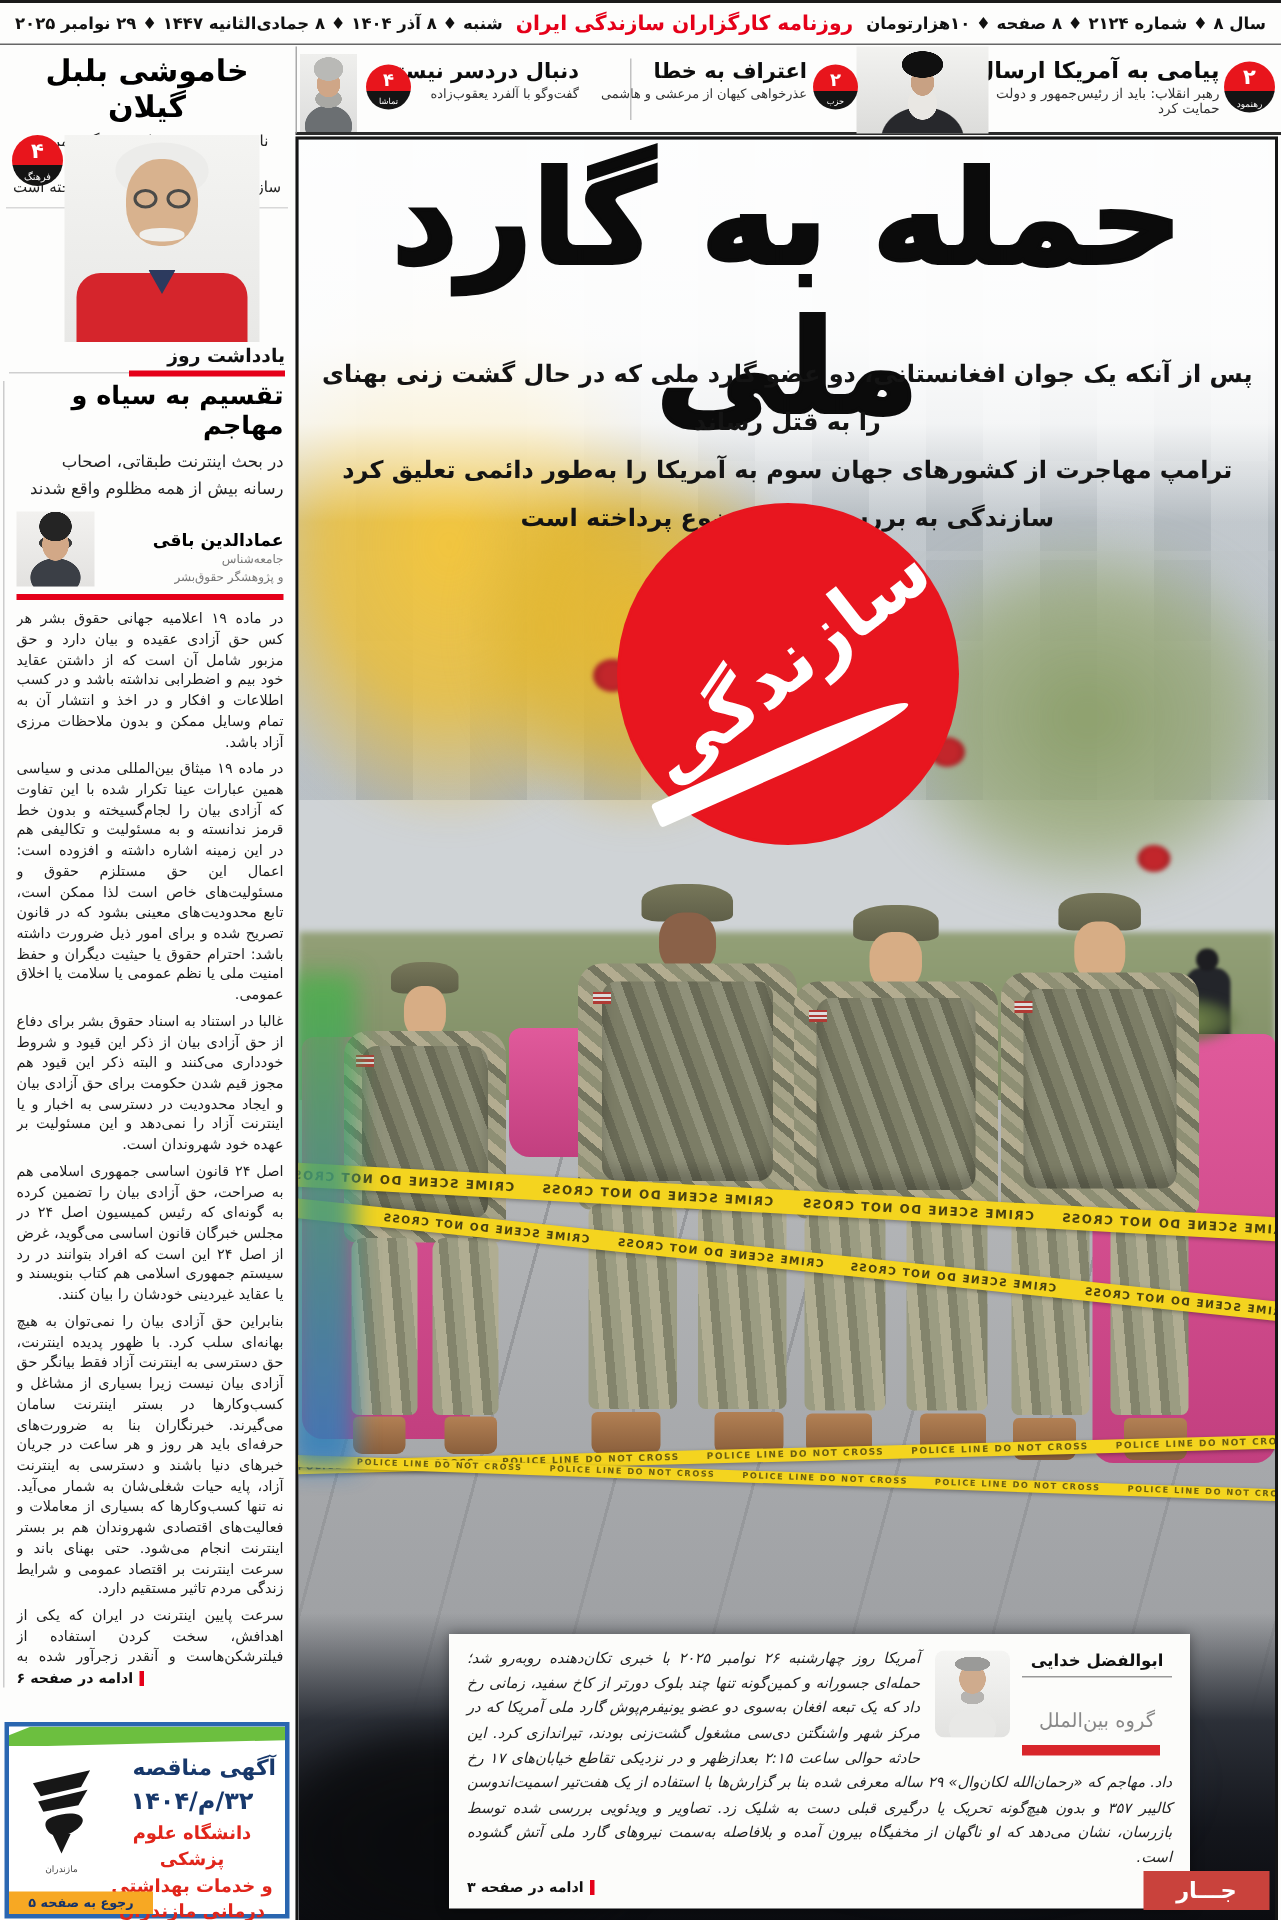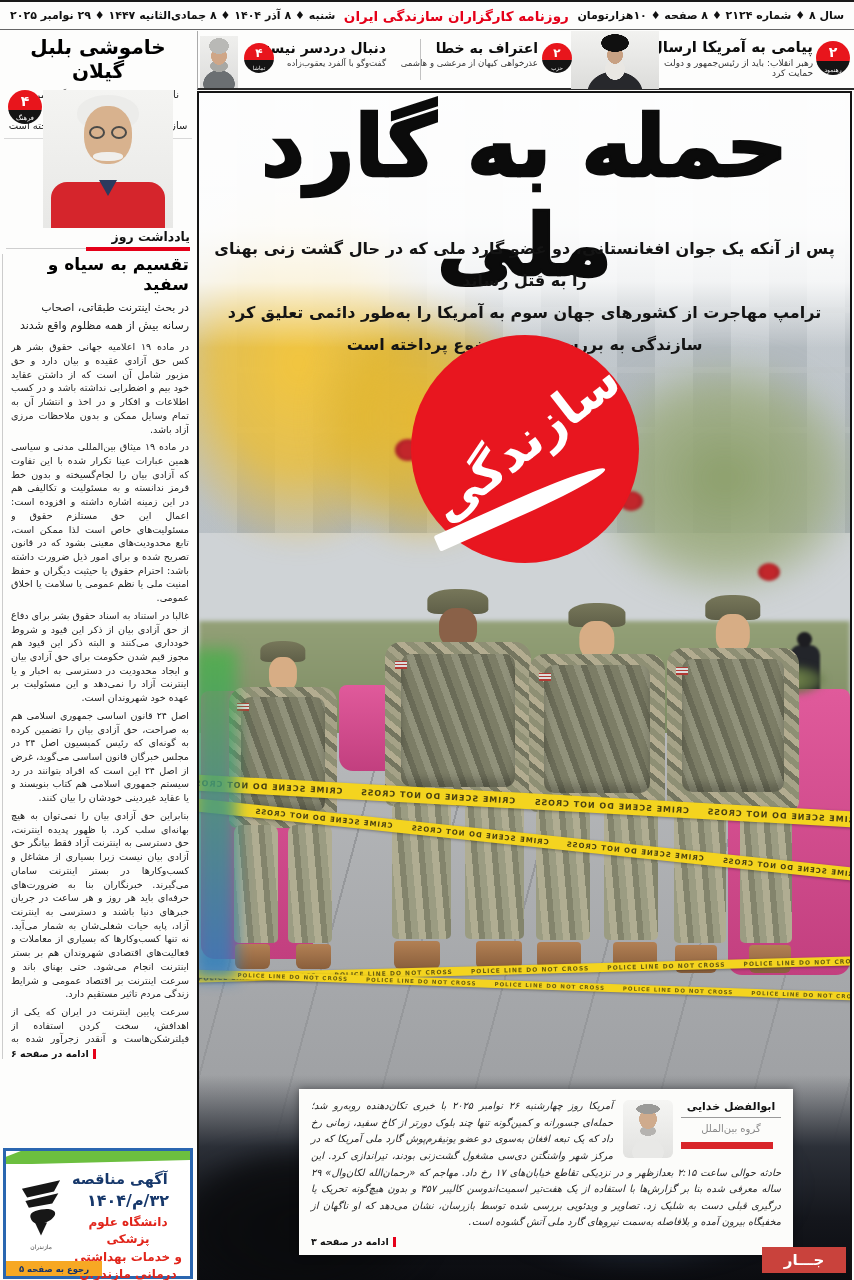--- a/index.html
+++ b/index.html
@@ -62,21 +62,21 @@
   .note-body{margin-top:6px;max-height:705px;overflow:hidden;}
   .note-body p{font-size:9.6px;line-height:1.43;text-align:justify;color:#1d1d1d;margin:0 0 4px;}
   .cont-line{font-size:9.5px;font-weight:bold;color:#111;text-align:left;margin-top:3px;}
   .red-tick{display:inline-block;width:3px;height:10px;background:#e50019;margin-left:4px;vertical-align:-2px;}
 
   
   .ad{position:absolute;top:1146px;left:3px;width:190px;height:131px;border:3px solid #2a66b0;background:#fff;box-sizing:border-box;}
   .ad-band{position:absolute;top:0;left:0;right:0;height:13px;background:#6cbf3f;clip-path:polygon(0 45%,8% 0,100% 0,100% 70%,14% 100%,0 100%);}
   .ad-logo{position:absolute;left:6px;top:25px;width:58px;height:80px;text-align:center;}
   .ad-logo-caption{font-size:6px;color:#444;display:block;margin-top:1px;}
-  .ad-title{position:absolute;right:6px;top:20px;width:112px;text-align:left;color:#17386b;font-weight:bold;font-size:14.5px;}
+  .ad-title{position:absolute;right:6px;top:20px;width:112px;text-align:right;color:#17386b;font-weight:bold;font-size:14.5px;}
   .ad-number{position:absolute;right:6px;top:40px;width:112px;text-align:center;color:#17386b;font-weight:bold;font-size:16px;}
   .ad-org{position:absolute;right:6px;top:63px;width:112px;color:#e1251b;font-weight:bold;font-size:12px;text-align:center;line-height:1.45;}
   .ad-footer{position:absolute;bottom:0;left:0;width:96px;height:15px;background:#f7a823;color:#14336b;font-weight:bold;font-size:8.5px;display:flex;align-items:center;justify-content:center;}
 
   
   .main{position:absolute;top:89px;left:197px;width:655px;height:1191px;border:2px solid #151515;box-sizing:border-box;overflow:hidden;background:#cfd3d6;}
   .ph{position:absolute;}
   .ph-buildings{top:0;left:0;right:0;height:440px;background:
      repeating-linear-gradient(90deg,#dde1e4 0 38px,#cdd2d6 38px 76px),
      linear-gradient(#eef0f1,#d6dadd);background-blend-mode:multiply;}
@@ -143,21 +143,21 @@
   
   .logo{position:absolute;left:50%;top:244px;transform:translateX(-50%);width:224px;height:224px;border-radius:50%;background:#e8161f;z-index:6;box-shadow:0 0 0 2px #e8161f;}
   .logo-text{position:absolute;left:50%;top:47%;transform:translate(-50%,-50%) rotate(-38deg);font-size:50px;font-weight:bold;color:#ffffff;white-space:nowrap;}
   .logo-swoosh{position:absolute;left:16px;bottom:46px;width:184px;height:17px;background:#ffffff;transform:rotate(-24deg);border-radius:3px 60% 60% 3px;}
 
   
   .newsbox{position:absolute;left:100px;top:996px;width:494px;background:#fcfcfa;box-shadow:0 0 8px #00000066;padding:9px 12px 8px;z-index:6;box-sizing:border-box;}
   .nb-author-wrap{float:right;width:158px;display:flex;gap:8px;padding:2px 0 6px 10px;align-items:flex-start;}
   .nb-meta{flex:1;text-align:center;}
   .nb-name{display:block;font-size:11px;font-weight:bold;color:#111;padding-bottom:4px;border-bottom:1px solid #999;}
-  .nb-group{display:block;font-size:10px;color:#888;margin-top:5px;}
+  .nb-group{display:block;font-size:13px;color:#888;margin-top:22px;}
   .nb-redbar{width:92px;height:7px;background:#d8252a;margin-top:8px;margin-right:auto;margin-left:0;}
   .fig-khodaei{position:relative;width:50px;height:58px;border-radius:6px;flex-shrink:0;background:
      radial-gradient(12px 5px at 25px 9px,#9a9a98 97%,transparent),
      radial-gradient(9px 10px at 25px 19px,#cfab8d 97%,transparent),
      radial-gradient(8px 5px at 25px 31px,#b5b3b0 97%,transparent),
      radial-gradient(16px 13px at 25px 52px,#e8e8e6 97%,transparent),
      linear-gradient(#f5f5f3,#e2e2e0);}
   .nb-body{font-size:9.8px;line-height:1.7;text-align:justify;color:#222;margin:0;font-style:italic;}
   .nb-cont{clear:both;font-size:9.5px;font-weight:bold;color:#111;text-align:left;margin-top:5px;}
 
@@ -243,22 +243,30 @@
     <div class="po-shirt"></div>
     <div class="po-collar"></div>
   </div>
 
   <div class="kicker">
     <span class="kicker-label">یادداشت روز</span>
     <div class="kicker-bar"></div>
   </div>
 
   <div class="note">
-    <div class="note-title">تقسیم به سیاه و سفید</div>
+    <div class="note-title">تقسیم به سیاه و مهاجم</div>
     <div class="note-sub">در بحث اینترنت طبقاتی، اصحاب رسانه بیش از همه مظلوم واقع شدند</div>
+    <div class="author-row">
+      <div class="author-meta">
+        <span class="author-name">عمادالدین باقی</span>
+        <span class="author-role">جامعه‌شناس</span>
+        <span class="author-role">و پژوهشگر حقوق‌بشر</span>
+      </div>
+      <div class="fig-baghi"></div>
+    </div>
     <div class="note-body">
       <p>در ماده ۱۹ اعلامیه جهانی حقوق بشر هر کس حق آزادی عقیده و بیان دارد و حق مزبور شامل آن است که از داشتن عقاید خود بیم و اضطرابی نداشته باشد و در کسب اطلاعات و افکار و در اخذ و انتشار آن به تمام وسایل ممکن و بدون ملاحظات مرزی آزاد باشد.</p>
       <p>در ماده ۱۹ میثاق بین‌المللی مدنی و سیاسی همین عبارات عینا تکرار شده با این تفاوت که آزادی بیان را لجام‌گسیخته و بدون خط قرمز ندانسته و به مسئولیت و تکالیفی هم در این زمینه اشاره داشته و افزوده است: اعمال این حق مستلزم حقوق و مسئولیت‌های خاص است لذا ممکن است، تابع محدودیت‌های معینی بشود که در قانون تصریح شده و برای امور ذیل ضرورت داشته باشد: احترام حقوق یا حیثیت دیگران و حفظ امنیت ملی یا نظم عمومی یا سلامت یا اخلاق عمومی.</p>
       <p>غالبا در استناد به اسناد حقوق بشر برای دفاع از حق آزادی بیان از ذکر این قیود و شروط خودداری می‌کنند و البته ذکر این قیود هم مجوز قیم شدن حکومت برای حق آزادی بیان و ایجاد محدودیت در دسترسی به اخبار و یا اینترنت آزاد را نمی‌دهد و این مسئولیت بر عهده خود شهروندان است.</p>
       <p>اصل ۲۴ قانون اساسی جمهوری اسلامی هم به صراحت، حق آزادی بیان را تضمین کرده به گونه‌ای که رئیس کمیسیون اصل ۲۴ در مجلس خبرگان قانون اساسی می‌گوید، غرض از اصل ۲۴ این است که افراد بتوانند در رد سیستم جمهوری اسلامی هم کتاب بنویسند و یا عقاید غیردینی خودشان را بیان کنند.</p>
       <p>بنابراین حق آزادی بیان را نمی‌توان به هیچ بهانه‌ای سلب کرد. با ظهور پدیده اینترنت، حق دسترسی به اینترنت آزاد فقط بیانگر حق آزادی بیان نیست زیرا بسیاری از مشاغل و کسب‌وکارها در بستر اینترنت سامان می‌گیرند. خبرنگاران بنا به ضرورت‌های حرفه‌ای باید هر روز و هر ساعت در جریان خبرهای دنیا باشند و دسترسی به اینترنت آزاد، پایه حیات شغلی‌شان به شمار می‌آید. نه تنها کسب‌وکارها که بسیاری از معاملات و فعالیت‌های اقتصادی شهروندان هم بر بستر اینترنت انجام می‌شود. حتی بهنای باند و سرعت اینترنت بر اقتصاد عمومی و شرایط زندگی مردم تاثیر مستقیم دارد.</p>
       <p>سرعت پایین اینترنت در ایران که یکی از اهدافش، سخت کردن استفاده از فیلترشکن‌هاست و آنقدر زجرآور شده به گونه‌ای که نگارنده یک سال پیش در شبکه‌های اجتماعی از توهین و تحقیر کرامت انسان و تحریک مردم به خشم از طریق آزاردهنده کردن سرعت اینترنت سخن گفت.</p>
     </div>
     <div class="cont-line">
       <span class="red-tick"></span><span>ادامه در صفحه ۶</span>

